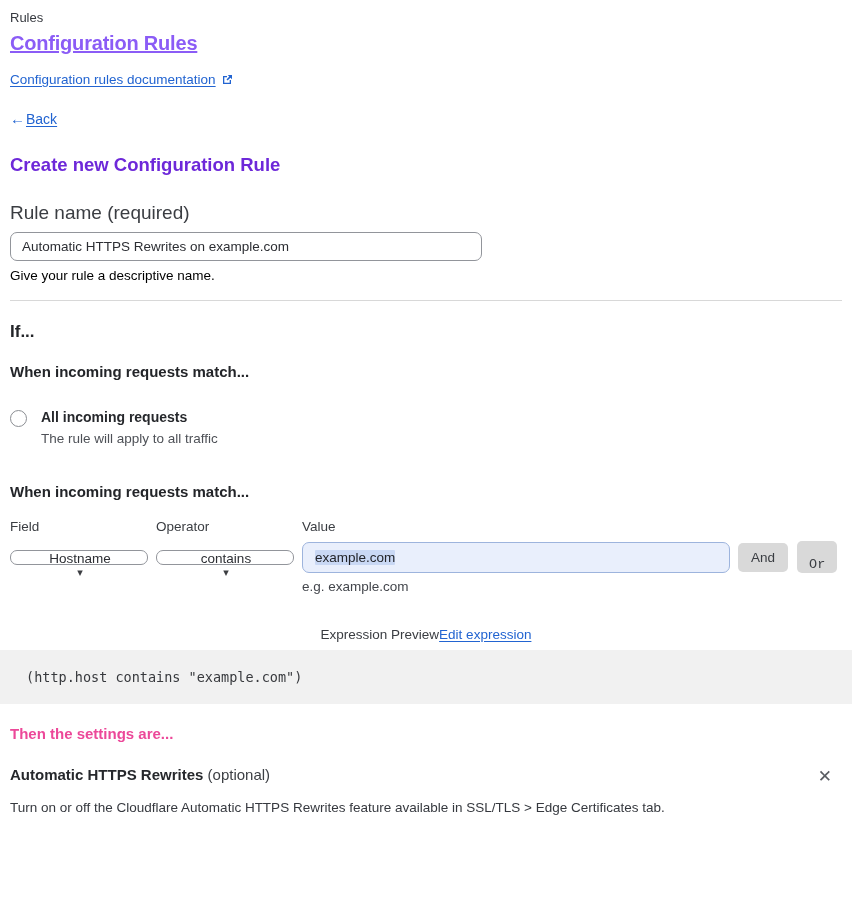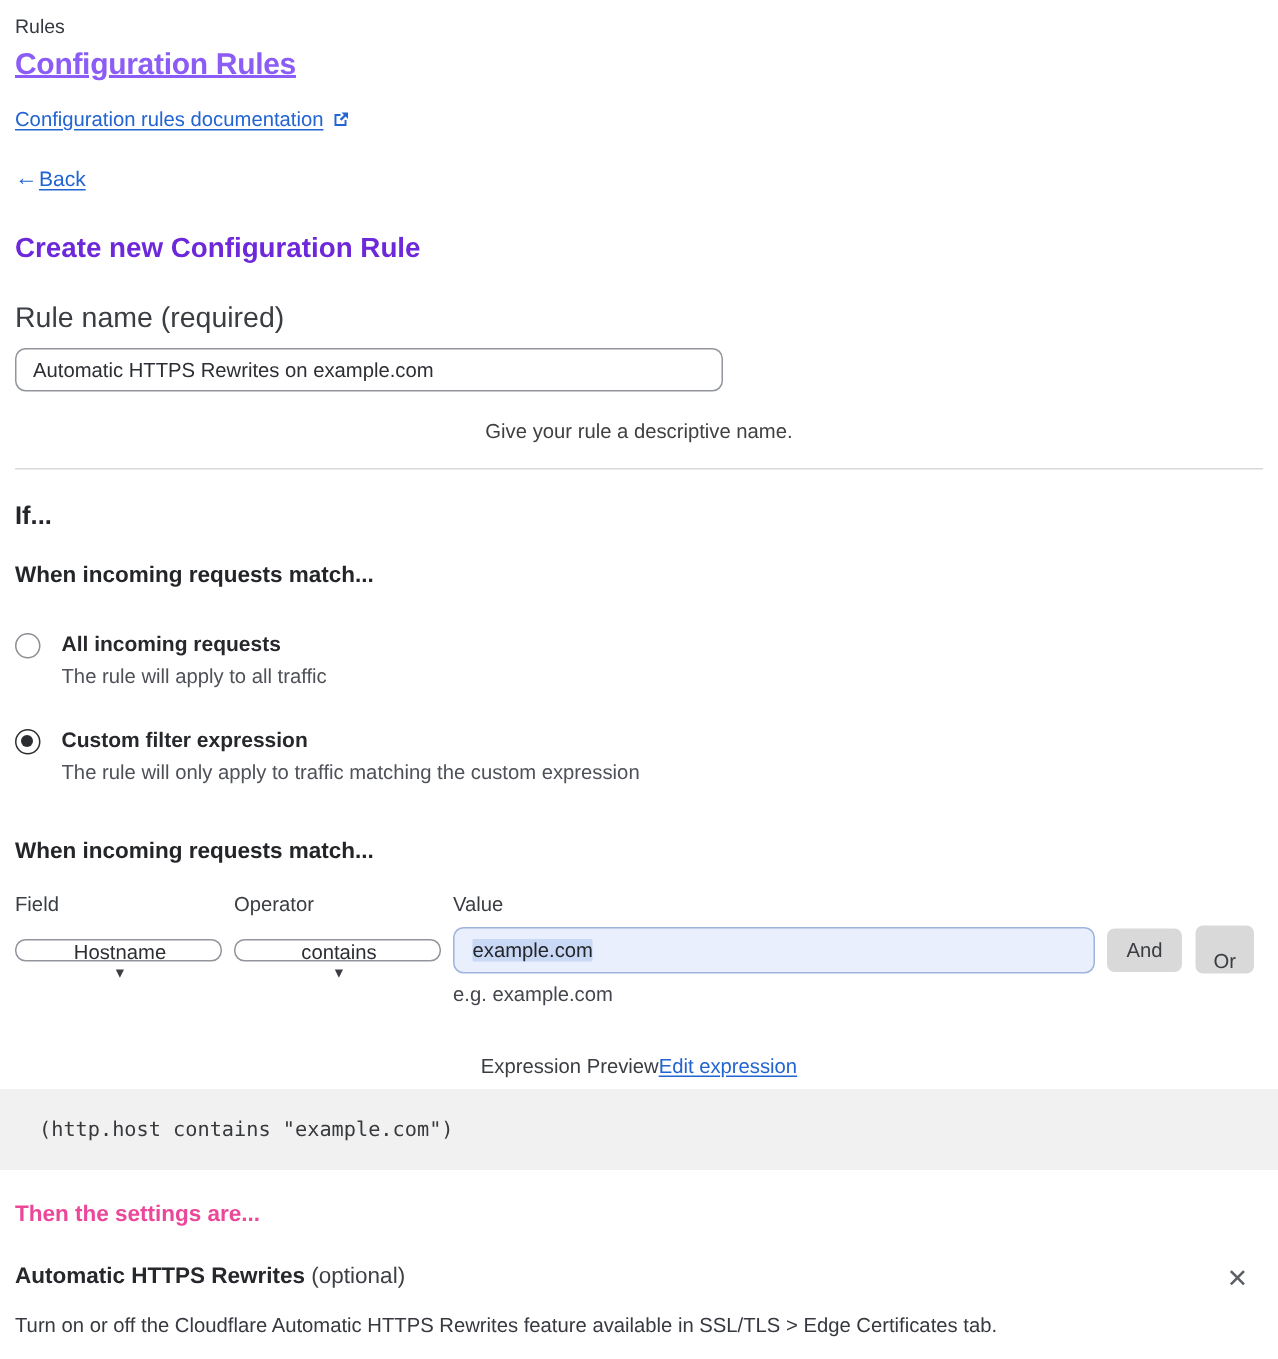--- a/index.html
+++ b/index.html
@@ -23,21 +23,21 @@
 
   h2.section-title { font-size: 18.5px; font-weight: 700; color: #6d28d9; margin-top: 27px; }
 
   .field-label { font-size: 19px; color: #3a3d42; margin-top: 26px; }
   input.text-input {
     margin-top: 8px; width: 472px; height: 29px;
     border: 1px solid #92959b; border-radius: 7px;
     padding: 0 11px; font-size: 13.5px; color: #2c2e33;
     font-family: "Liberation Sans", sans-serif; outline: none; background: #fff;
   }
-  .help-text { font-size: 13.5px; color: #404040; margin-top: 19px; text-align: center; }
+  .help-text { font-size: 13.5px; color: #000000; margin-top: 7px; }
 
   .divider { border: none; border-top: 1px solid #d8d8d8; margin-top: 17px; }
 
   h3.if-title { font-size: 17px; font-weight: 700; margin-top: 21px; color: #232529; }
   h4.match-title { font-size: 15px; font-weight: 700; margin-top: 21px; color: #232529; }
 
   .radio-row { display: flex; margin-top: 29px; }
   .radio-row.second { margin-top: 27px; }
   .radio-circle {
     width: 17px; height: 17px; border-radius: 50%;
@@ -68,21 +68,21 @@
     width: 428px; height: 31px; border: 1px solid #9db4dd; border-radius: 7px;
     background: #e9effc; display: flex; align-items: center;
     padding: 0 12px; font-size: 13.5px; color: #23252a; margin-right: 8px;
   }
   .value-input .selected-text { background: #c9d8f4; border-radius: 1px; }
   .logic-btn {
     height: 29px; border: none; border-radius: 5px; background: #d9d9d9;
     color: #3a3d42; font-size: 13.5px; font-family: "Liberation Sans", sans-serif;
     cursor: pointer; padding: 0 13px; margin-right: 9px;
   }
-  .logic-btn.or { padding: 16px 12px; margin-right: 0; }
+  .logic-btn.or { padding: 16px 12px; margin-right: 0; font-family: Liberation Mono, monospace; }
   .value-help { font-size: 13.5px; color: #43464c; margin-top: 6px; margin-left: 292px; }
 
   .preview-header { display: flex; justify-content: center; align-items: flex-end; margin-top: 33px; }
   .preview-label { font-size: 13.5px; color: #3a3d42; }
   .edit-link { font-size: 13.5px; }
   .code-block {
     margin-top: 8px; margin-left: -10px; margin-right: -10px;
     background: #f1f1f1; padding: 19px 26px;
     font-family: "DejaVu Sans Mono", "Liberation Mono", monospace;
     font-size: 13.5px; color: #37393d;
@@ -135,27 +135,20 @@
   <h4 class="match-title">When incoming requests match...</h4>
 
   <div class="radio-row">
     <span class="radio-circle"></span>
     <div class="radio-texts">
       <div class="radio-label">All incoming requests</div>
       <div class="radio-desc">The rule will apply to all traffic</div>
     </div>
   </div>
 
-  <div class="radio-row second">
-    <span class="radio-circle checked"></span>
-    <div class="radio-texts">
-      <div class="radio-label">Custom filter expression</div>
-      <div class="radio-desc">The rule will only apply to traffic matching the custom expression</div>
-    </div>
-  </div>
 
   <h4 class="match-title" style="margin-top:37px;">When incoming requests match...</h4>
 
   <div class="builder-labels">
     <div class="lbl-field">Field</div>
     <div class="lbl-operator">Operator</div>
     <div class="lbl-value">Value</div>
   </div>
 
   <div class="builder-row">

